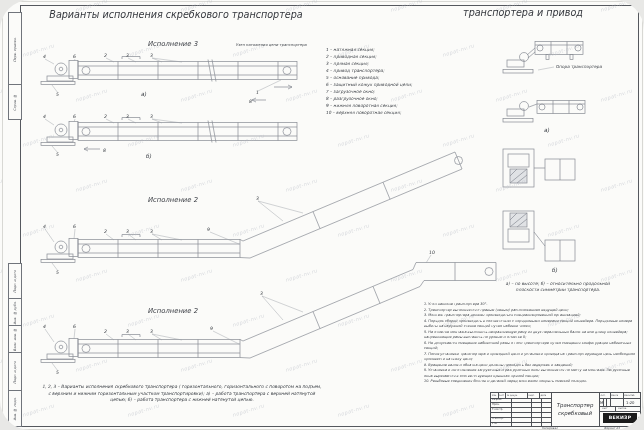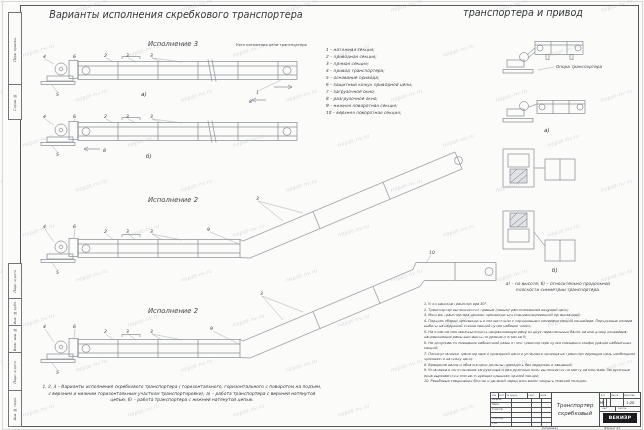--- a/index.html
+++ b/index.html
@@ -1,17 +1,17 @@
 <!DOCTYPE html>
 <html><head>
 <meta charset="utf-8">
 <style>
   html,body{margin:0;padding:0;background:#e8e8e6;}
   #sheet{position:relative;width:644px;height:430px;background:#fbfbf9;overflow:hidden;
-         font-family:"DejaVu Sans",sans-serif;color:#3c4047;}
+         font-family:"DejaVu Sans",sans-serif;color:#3c4047;border-radius:30px;}
   .outer{position:absolute;left:2px;top:1px;width:639px;height:427px;border:1px solid #d8d8d4;}
   .frame{position:absolute;left:20px;top:5px;width:617px;height:420px;border:1px solid #55585e;}
   svg.draw{position:absolute;left:0;top:0;z-index:2;}
   svg.draw .ln{stroke:#878b93;stroke-width:.7;fill:none;}
   svg.draw .ld{stroke:#9a9ea6;stroke-width:.45;fill:none;}
   svg.draw text{font:italic 4.6px "DejaVu Sans",sans-serif;fill:#3c4047;stroke:none;}
   svg.draw text.sub{font-size:5.6px;}
   .t{position:absolute;font-style:italic;z-index:4;}
   #title-left{left:48px;top:9px;width:256px;text-align:center;font-size:9.6px;color:#34373d;}
   #title-right{left:406px;top:6px;width:234px;text-align:center;font-size:9.6px;line-height:1.4;color:#34373d;}

